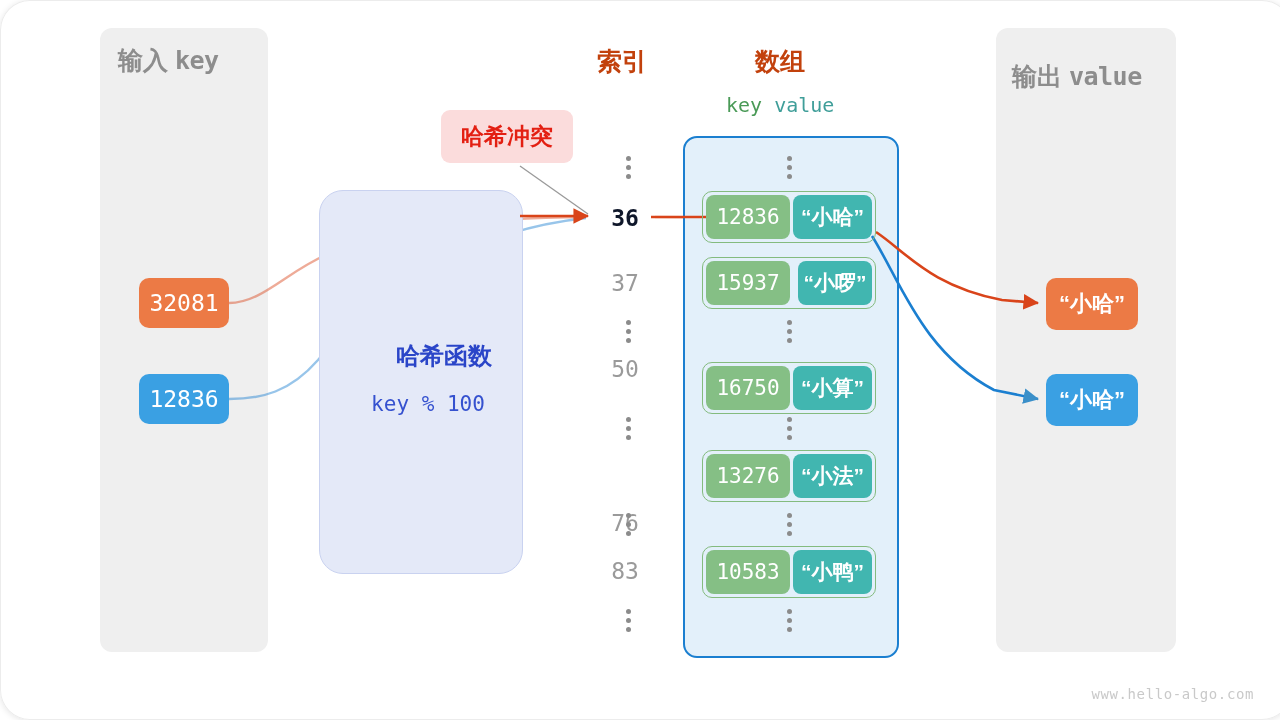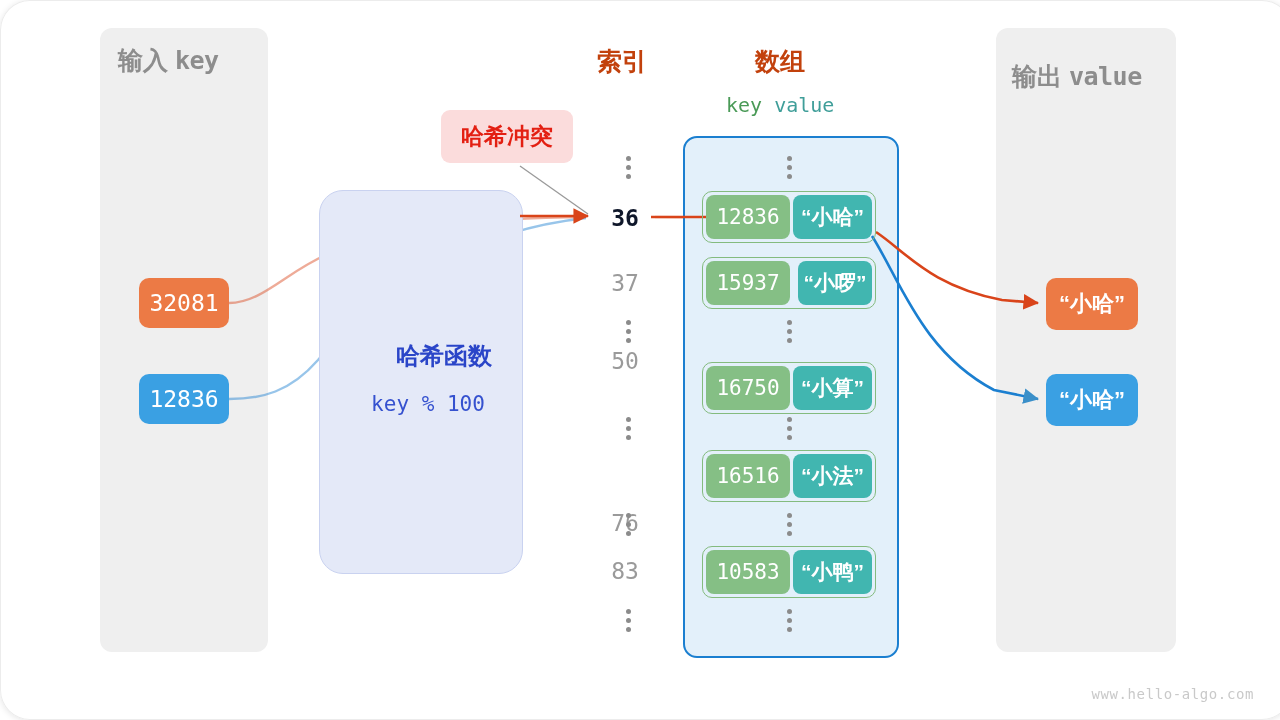--- a/index.html
+++ b/index.html
@@ -305,21 +305,21 @@
       <i></i>
       <i></i>
     </div>
   <div class="index-label active" style="left:595px; top:205px;">36</div>
   <div class="index-label" style="left:595px; top:270px;">37</div>
   <div class="vdots" style="left:621px; top:320px;">
       <i></i>
       <i></i>
       <i></i>
     </div>
-  <div class="index-label" style="left:595px; top:348px;">50</div>
+  <div class="index-label" style="left:595px; top:356px;">50</div>
   <div class="vdots" style="left:621px; top:417px;">
       <i></i>
       <i></i>
       <i></i>
     </div>
   <div class="index-label" style="left:595px; top:462px;margin-top:48px;">76</div>
   <div class="vdots" style="left:621px; top:513px;">
       <i></i>
       <i></i>
       <i></i>
@@ -360,21 +360,21 @@
     <span class="v">“小算”</span>
   </div>
 
   <div class="vdots" style="left:782px; top:417px;">
       <i></i>
       <i></i>
       <i></i>
     </div>
 
   <div class="cell" style="top:450px;">
-    <span class="k">16516</span>
+    <span class="k">13276</span>
     <span class="v">“小法”</span>
   </div>
 
   <div class="vdots" style="left:782px; top:513px;">
       <i></i>
       <i></i>
       <i></i>
     </div>
 
   <div class="cell" style="top:546px;">

